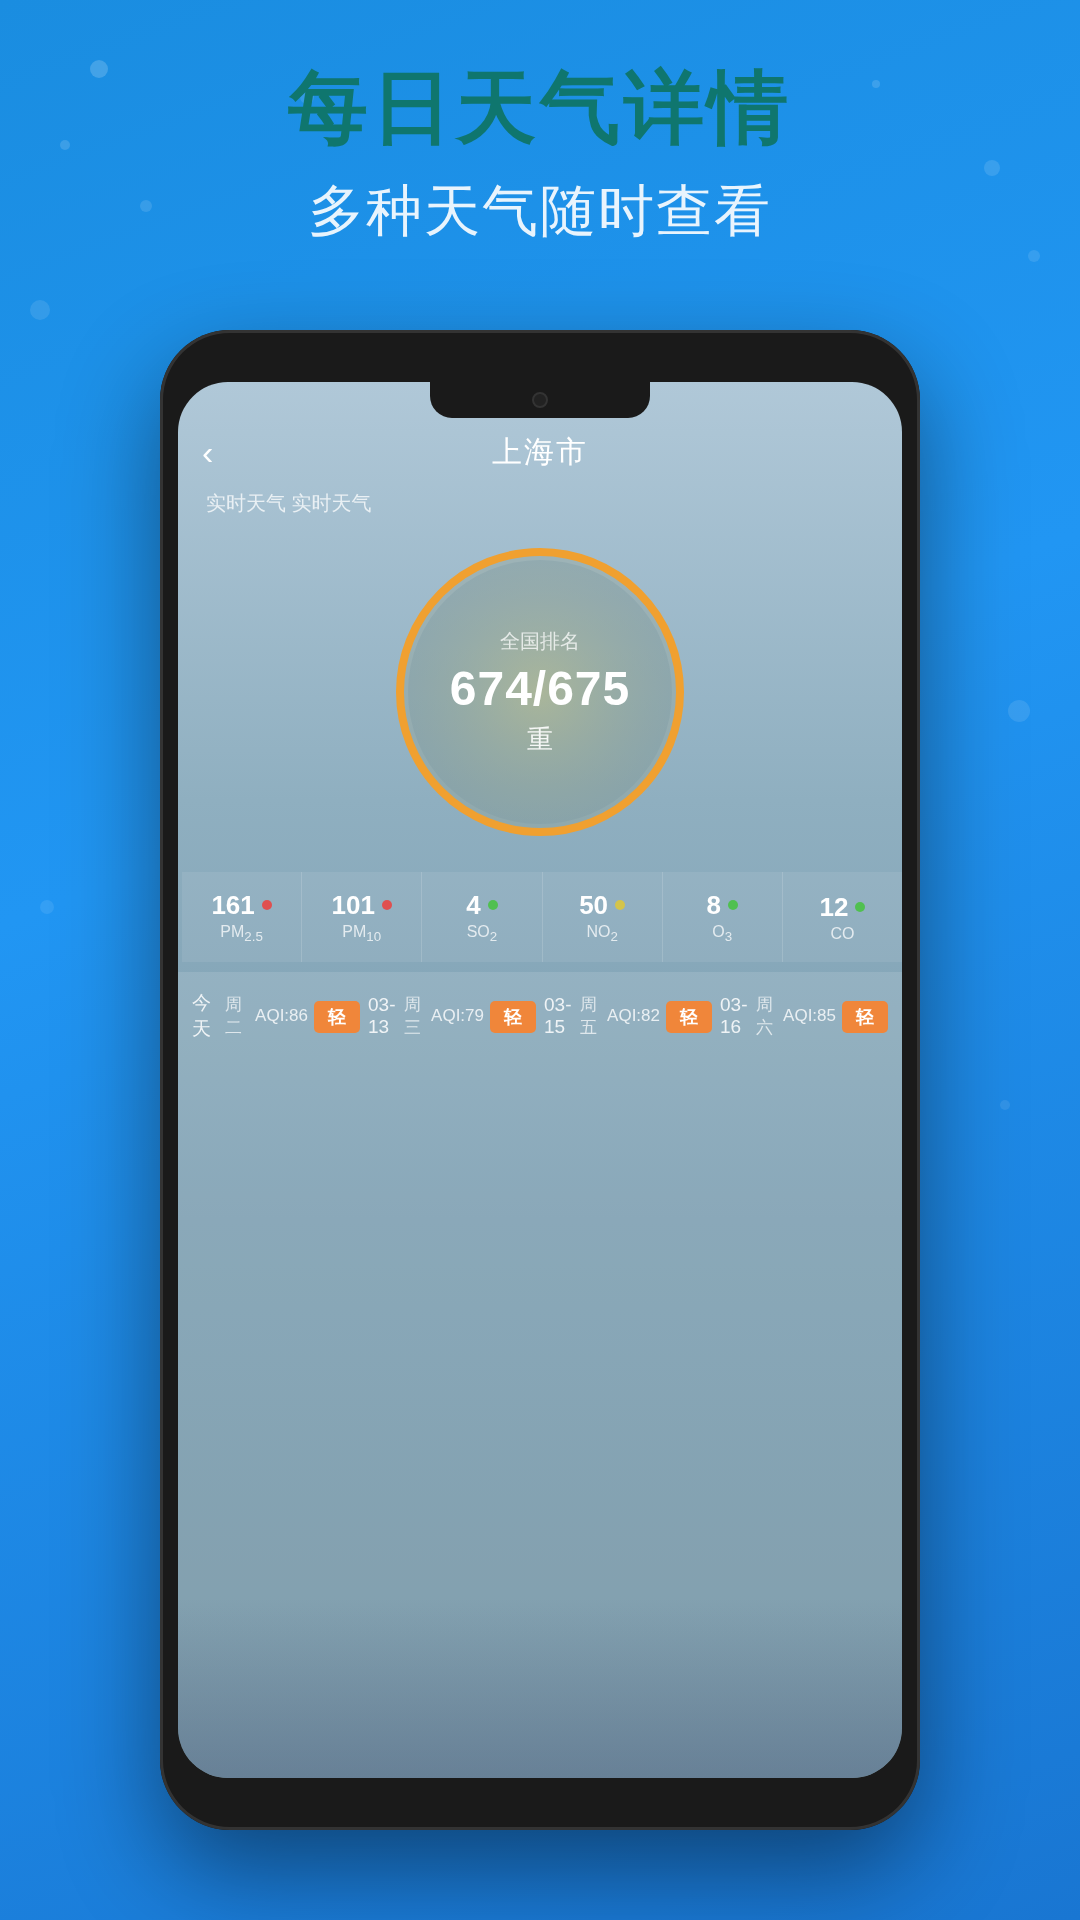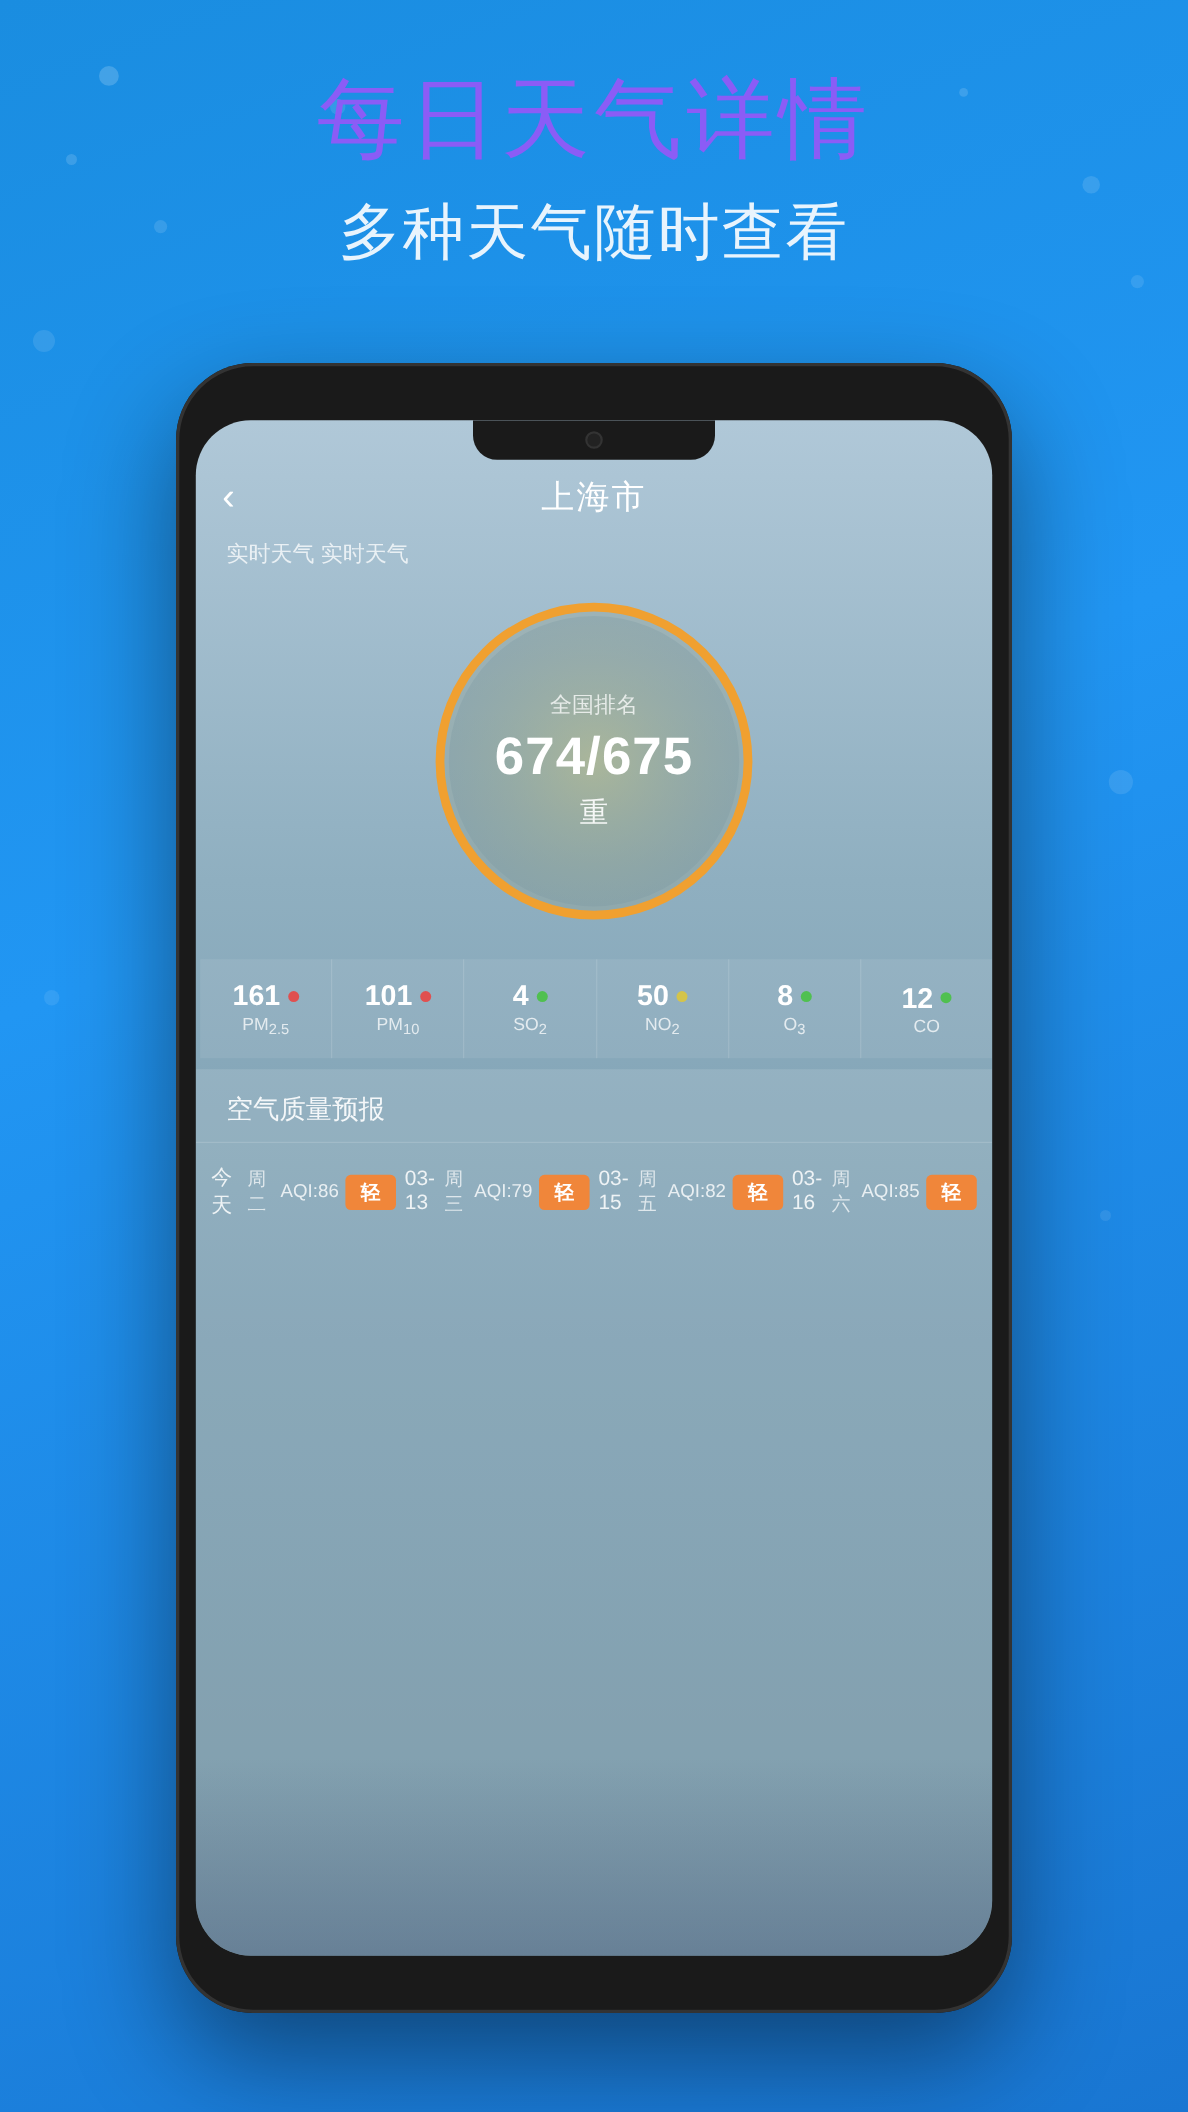--- a/index.html
+++ b/index.html
@@ -22,22 +22,22 @@
     
     .header-area {
       position: absolute;
       top: 60px;
       left: 0; right: 0;
       text-align: center;
       z-index: 2;
     }
     .main-title {
       font-size: 80px;
-      font-weight: 400;
-      color: #8b5cf6;
+      font-weight: 700;
+      color: #0f766e;
       letter-spacing: 4px;
       line-height: 1.2;
     }
     .sub-title {
       font-size: 56px;
       font-weight: 400;
       color: rgba(255,255,255,0.9);
       margin-top: 18px;
       letter-spacing: 2px;
     }
@@ -351,21 +351,20 @@
         <div class="pollutant-item">
     <div class="pollutant-val-row">
       <span class="pollutant-value">12</span>
       <span class="pollutant-dot" style="background:#50c050"></span>
     </div>
     <div class="pollutant-name">CO</div>
   </div>
       </div>
 
     <div class="forecast-section">
-      <div class="forecast-title">空气质量预报</div>
       <div class="forecast-row">
 
       <div class="forecast-item">
     <div class="forecast-date">今天</div>
     <div class="forecast-weekday">周二</div>
     <div class="forecast-aqi">AQI:86</div>
     <div class="forecast-badge badge-orange">轻</div>
   </div>
           <div class="forecast-item">
     <div class="forecast-date">03-13</div>

